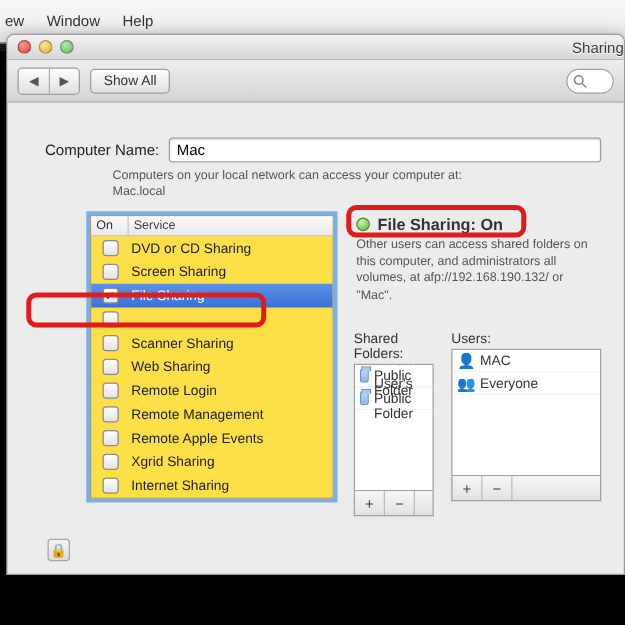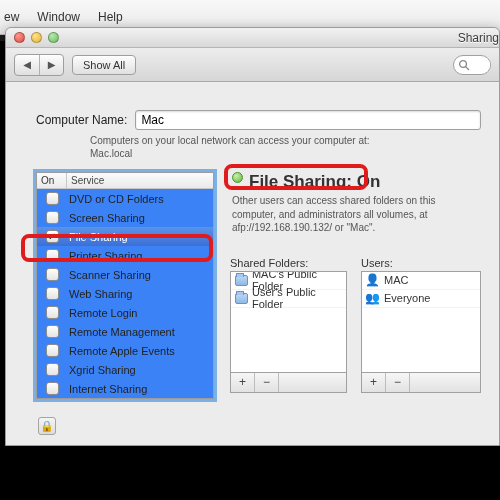--- a/index.html
+++ b/index.html
@@ -119,25 +119,26 @@
   .namehint {
     margin: 4px 0 12px 54px;
     font-size: 10px;
     color: #555;
     line-height: 1.3;
   }
 
   .panels { display:flex; gap: 16px; align-items:flex-start; }
 
   .services {
-    width: 178px;
+    width: 195px;
     border: 1px solid #9c9c9c;
-    background:#3b82f6;
+    background:#fde047;
     box-shadow: 0 0 0 3px #7bb0e4;
     position: relative;
+    margin-left: 36px;
   }
   .svc-head {
     display:flex;
     font-size: 10px;
     background: linear-gradient(#fbfbfb,#eaeaea);
     border-bottom: 1px solid #c6c6c6;
   }
   .svc-head .col-on { width: 30px; padding: 2px 4px; border-right:1px solid #c6c6c6; }
   .svc-head .col-svc { flex:1; padding: 2px 4px; color:#444; }
   .svc-row {
@@ -162,21 +163,21 @@
 
   .redcall {
     position: absolute;
     border: 4px solid #e11b1b;
     border-radius: 8px;
     pointer-events: none;
     z-index: 10;
   }
 
   .right { flex:1; min-width: 0; }
-  .status-row { display:flex; gap:6px; margin: 0 0 2px 2px; font-size: 17px; font-weight:bold; position: relative;}
+  .status-row { display:flex; align-items:center; gap:6px; margin: 0 0 2px 2px; font-size: 13px; font-weight:bold; position: relative;}
   .dot { width: 11px; height: 11px; border-radius:50%; background: radial-gradient(circle at 35% 30%, #c7f3a6, #5fb53d); border:1px solid #4a8f2f; }
   .status-desc { font-size: 10px; color:#555; margin: 2px 0 22px 2px; line-height:1.35; }
 
   .listpair { display:flex; gap: 14px; }
   .listbox { width: 140px; }
   .listbox.users { flex:1; min-width:120px; }
   .listlabel { font-size:11px; margin-bottom: 2px; color:#333; }
   .listframe {
     border: 1px solid #a0a0a0;
     background:#fff;
@@ -280,39 +281,38 @@
       <div class="services" id="svc">
         <div class="svc-head">
           <div class="col-on">On</div>
           <div class="col-svc">Service</div>
         </div>
 
       <div class="svc-row">
             <div class="chk">
               <div class="chkbox"></div>
             </div>
-            <div class="lbl">DVD or CD Folders</div>
+            <div class="lbl">DVD or CD Sharing</div>
           </div>
           <div class="svc-row">
             <div class="chk">
               <div class="chkbox"></div>
             </div>
             <div class="lbl">Screen Sharing</div>
           </div>
           <div class="svc-row selected">
             <div class="chk">
               <div class="chkbox">✓</div>
             </div>
             <div class="lbl">File Sharing</div>
           </div>
           <div class="svc-row">
             <div class="chk">
               <div class="chkbox"></div>
             </div>
-            <div class="lbl">Printer Sharing</div>
           </div>
           <div class="svc-row">
             <div class="chk">
               <div class="chkbox"></div>
             </div>
             <div class="lbl">Scanner Sharing</div>
           </div>
           <div class="svc-row">
             <div class="chk">
               <div class="chkbox"></div>

